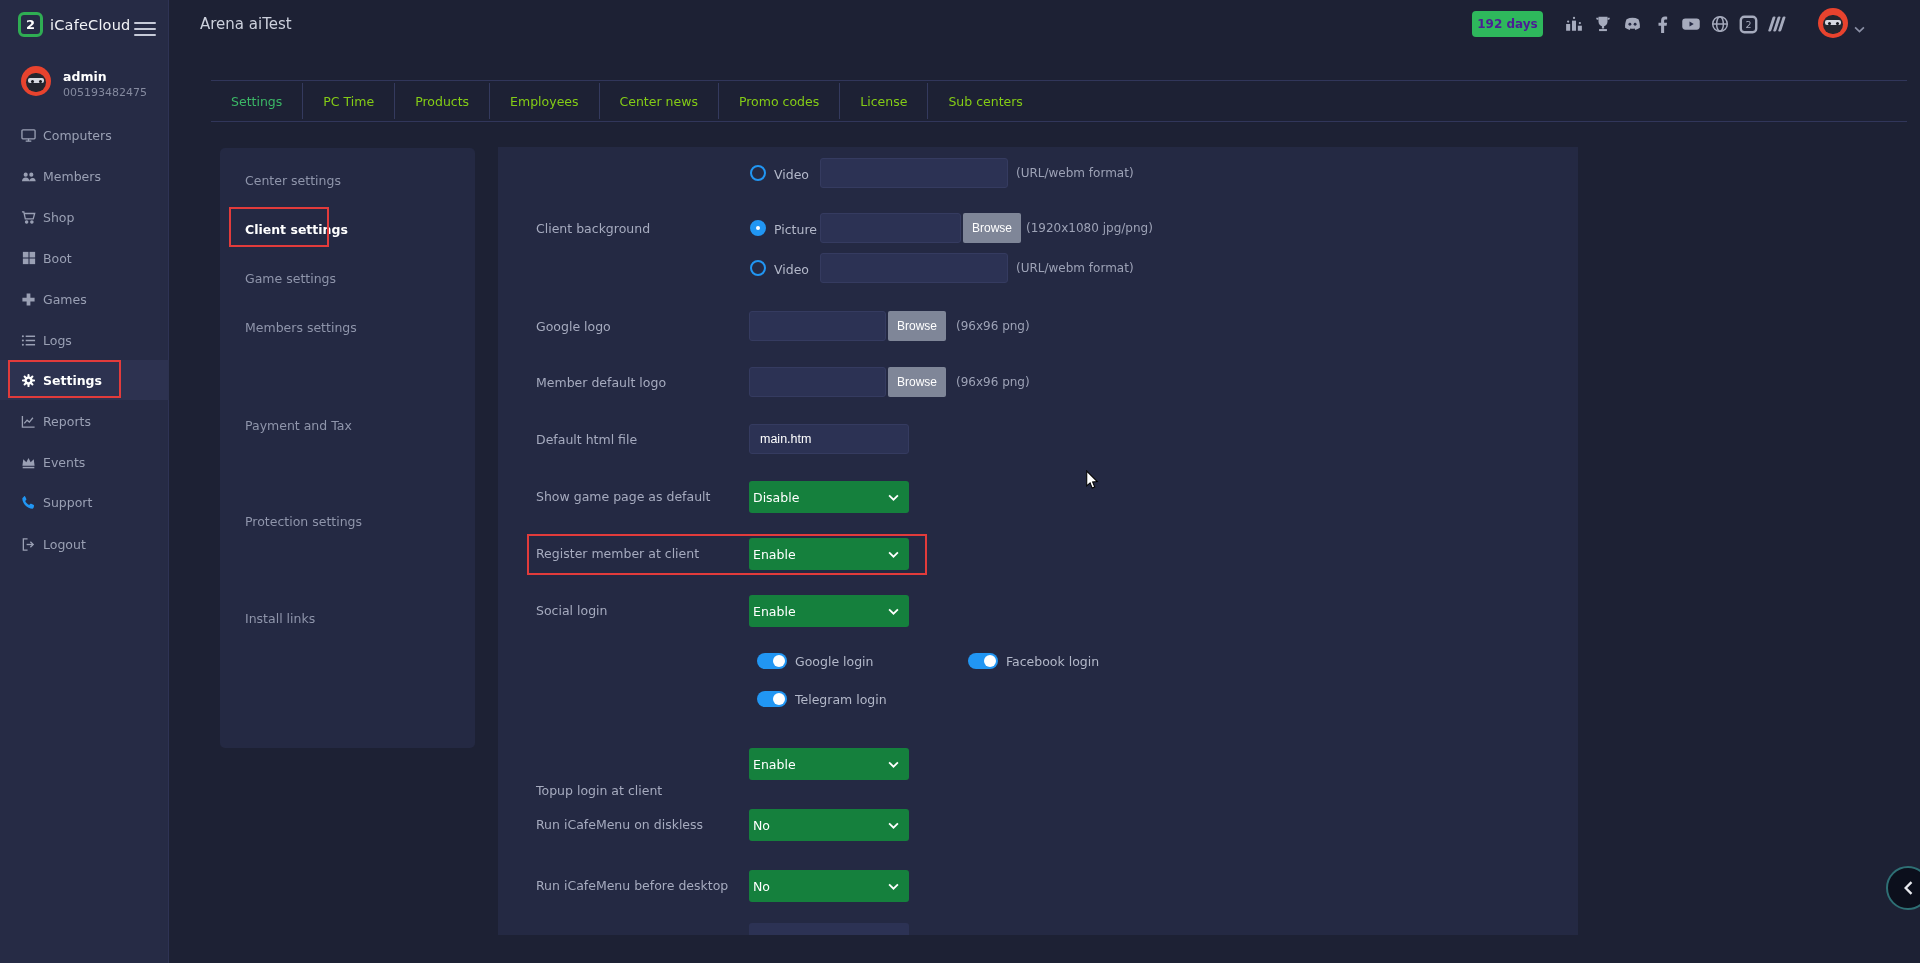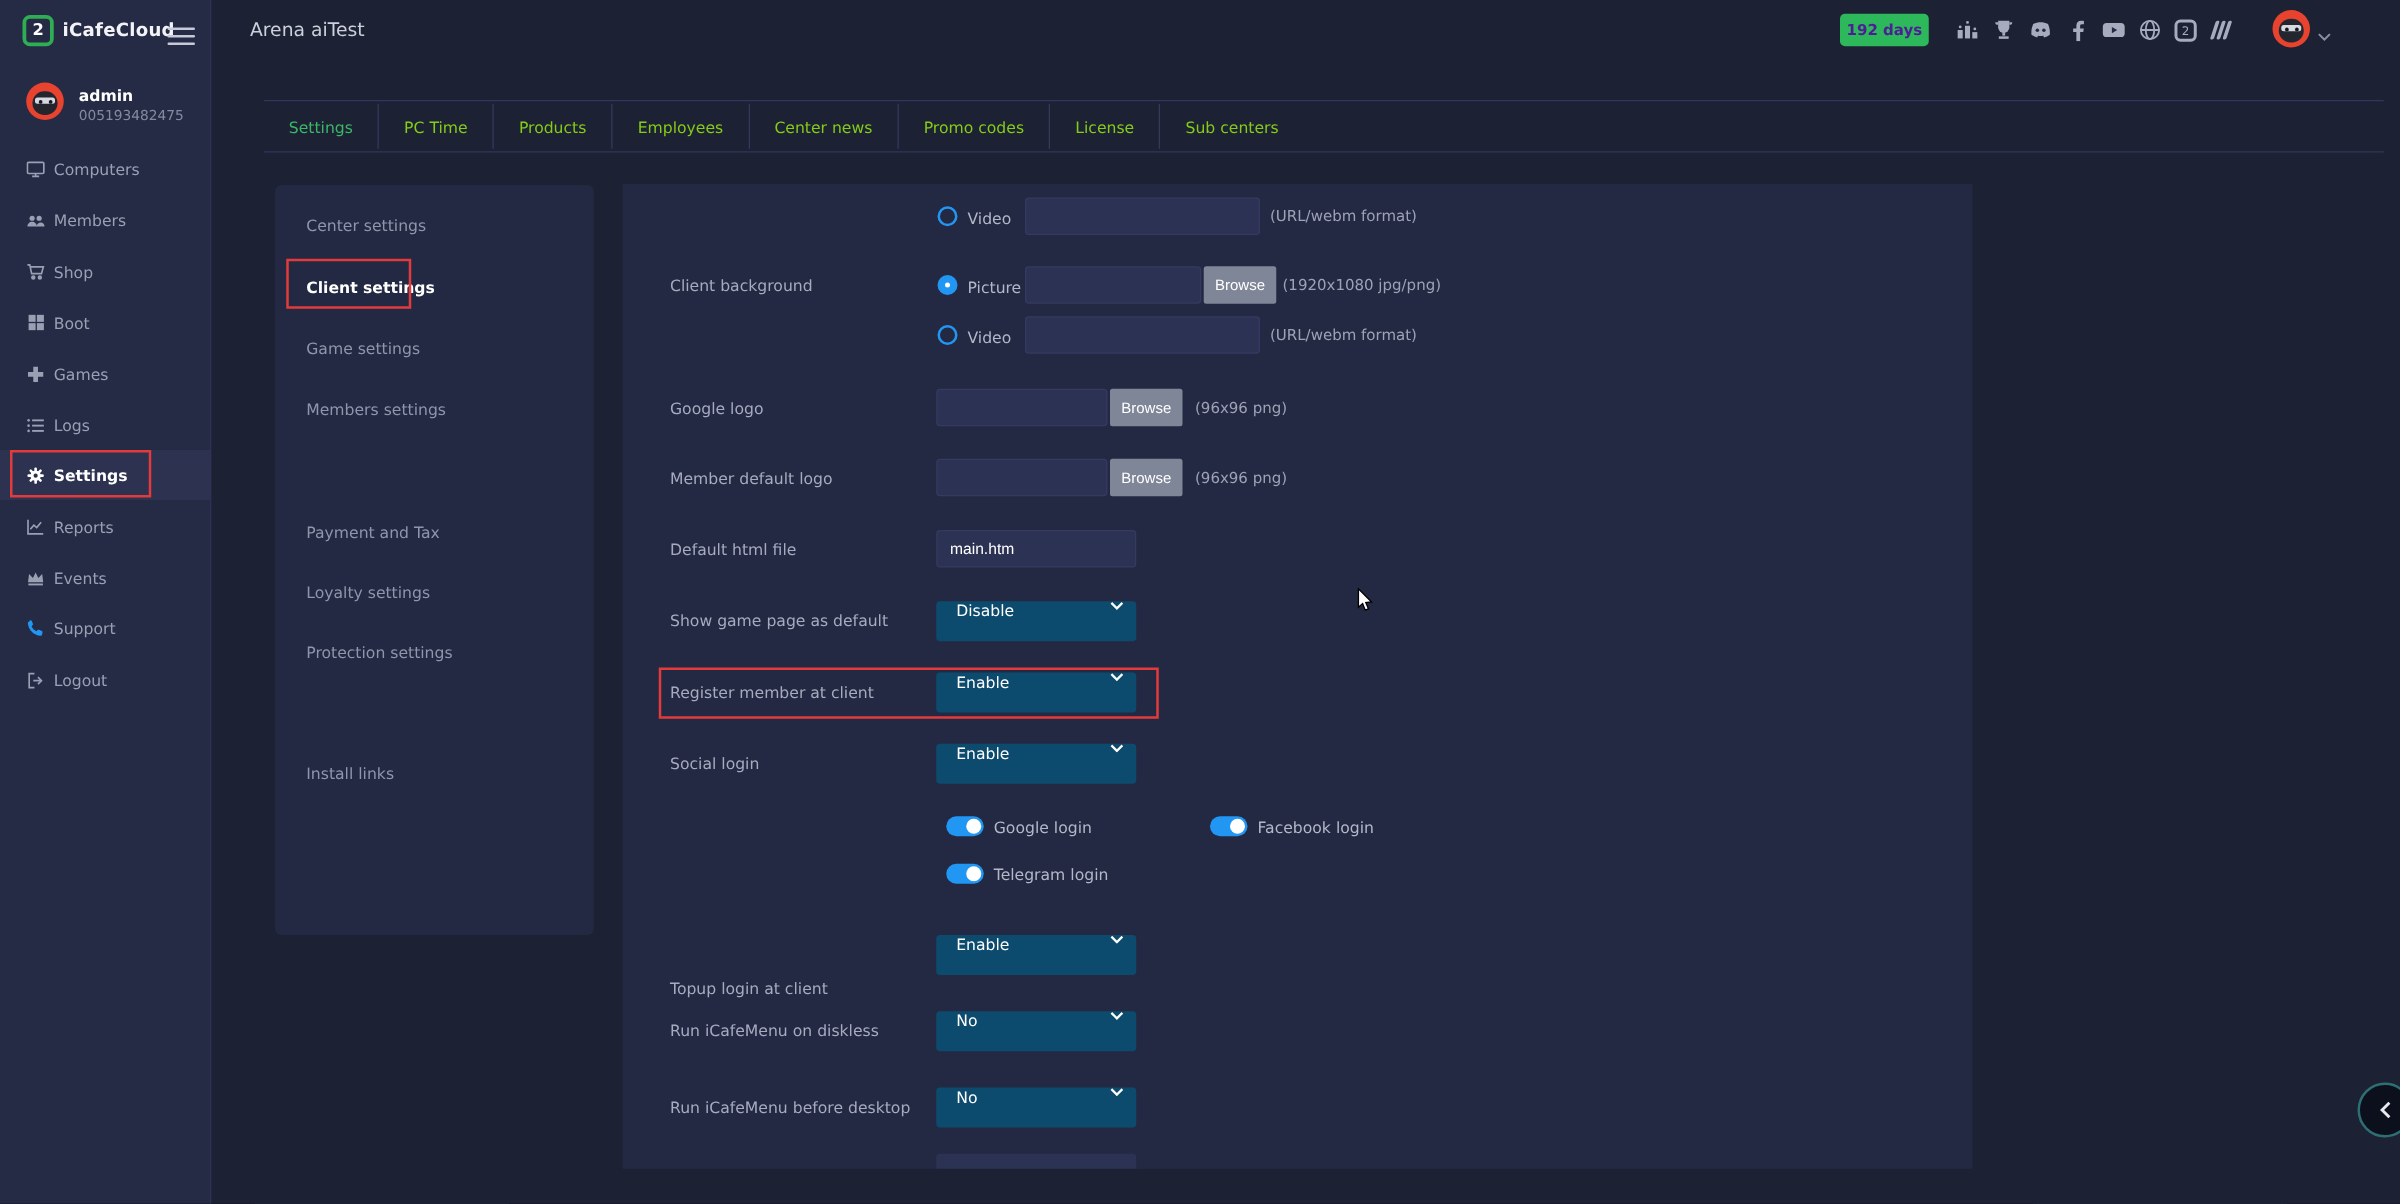--- a/index.html
+++ b/index.html
@@ -4,21 +4,21 @@
 <style>
   * { box-sizing: border-box; margin: 0; padding: 0; }
   html,body { background:#14161f; }
   body { font-family:"DejaVu Sans", sans-serif; }
   .app { position:relative; width:1920px; height:963px; background:#1d2134; overflow:hidden; }
 
   
   .sidebar { position:absolute; left:0; top:0; width:169px; height:963px; background:#262b45; border-right:1px solid #2e3354; }
   .logo-wrap { position:absolute; left:18px; top:12px; display:flex; align-items:center; gap:7px; }
   .logo-mark { width:25px; height:25px; border:3px solid #2fad53; border-radius:6px; display:flex; align-items:center; justify-content:center; color:#fff; font-weight:bold; font-size:13px; }
-  .logo-text { color:#f2f3f7; font-size:14.5px; font-weight:bold; letter-spacing:.2px; }
+  .logo-text { color:#f2f3f7; font-size:14.5px; font-weight:normal; letter-spacing:.2px; }
   .hamburger { position:absolute; left:134px; top:18px; width:22px; cursor:pointer; }
   .hamburger span { display:block; height:2px; background:#c6cad8; margin:4px 0; border-radius:1px; }
 
   .avatar { border-radius:50%; background:#e8432e; position:relative; overflow:hidden; }
   .ninja { position:absolute; left:18%; top:22%; width:64%; height:64%; background:#23262f; border-radius:50%; }
   .ninja:before { content:""; position:absolute; left:8%; top:30%; width:84%; height:26%; background:#d6d9e0; border-radius:2px; }
   .ninja:after { content:""; position:absolute; left:26%; top:38%; width:3px; height:3px; background:#15171d; border-radius:50%; box-shadow:8px 0 0 #15171d; }
 
   .profile-name { position:absolute; left:63px; top:69px; color:#ffffff; font-size:12.5px; font-weight:bold; }
   .profile-id { position:absolute; left:63px; top:86px; color:#858a9f; font-size:11px; }
@@ -44,21 +44,21 @@
   .tab-sep { width:1px; background:#343a5e; margin:2px 0; }
 
   
   .menu-panel { position:absolute; left:220px; top:148px; width:255px; height:600px; background:#242943; border-radius:5px; }
   .menu-item { position:absolute; left:0; width:255px; height:34px; display:flex; align-items:center; padding-left:25px; color:#8f95ab; font-size:12.5px; cursor:pointer; }
   .menu-item.active { color:#ffffff; font-weight:bold; }
 
   .form-panel { position:absolute; left:498px; top:147px; width:1080px; height:788px; background:#242943; border-radius:0; overflow:hidden; }
 
   .flabel { position:absolute; left:38px; color:#a6abbf; font-size:12.5px; }
-  .sel { position:absolute; left:251px; width:160px; height:32px; background:#0c4a6e; border-radius:3px; color:#fff; font-size:12.5px; display:flex; align-items:flex-start; padding:0 16px; cursor:pointer; }
+  .sel { position:absolute; left:251px; width:160px; height:32px; background:#15803d; border-radius:3px; color:#fff; font-size:12.5px; display:flex; align-items:center; padding:0 4px; cursor:pointer; }
   .sel svg { position:absolute; right:10px; }
   .inp { position:absolute; height:30px; background:#2c3254; border:1px solid #353b60; border-radius:3px; color:#fff; font-size:12.5px; padding:0 10px; outline:none; }
   .browse { position:absolute; height:30px; background:#7f8698; border:none; border-radius:2px; color:#fff; font-size:12px; padding:0 9px; cursor:pointer; }
   .hint { position:absolute; color:#9da2b6; font-size:12px; }
   .radio { position:absolute; width:16px; height:16px; border-radius:50%; border:2px solid #2196f3; background:transparent; cursor:pointer; }
   .radio.checked { background:#2196f3; border:2px solid #2196f3; }
   .radio.checked:after { content:""; position:absolute; left:4px; top:4px; width:4px; height:4px; background:#fff; border-radius:50%; }
   .radio-label { position:absolute; color:#b3b8c9; font-size:12.5px; }
   .toggle { position:absolute; width:30px; height:16px; border-radius:9px; background:#2196f3; cursor:pointer; }
   .toggle:after { content:""; position:absolute; right:2px; top:2px; width:12px; height:12px; border-radius:50%; background:#fff; }
@@ -294,21 +294,20 @@
       <div class="tab-sep"></div>
     <div class="tab">Sub centers</div>
   </nav>
 
   <div class="menu-panel">
     <div class="menu-item" style="top:15px">Center settings</div>
     <div class="menu-item active" style="top:64px">Client settings</div>
     <div class="menu-item" style="top:113px">Game settings</div>
     <div class="menu-item" style="top:162px">Members settings</div>
     <div class="menu-item" style="top:260px">Payment and Tax</div>
-    <div class="menu-item" style="top:308px">Loyalty settings</div>
     <div class="menu-item" style="top:356px">Protection settings</div>
     <div class="menu-item" style="top:453px">Install links</div>
     <div class="redbox" style="left:9px;top:59px;width:100px;height:40px;"></div>
   </div>
 
   <div class="form-panel">
 
     <div class="radio" style="left:252px;top:18px"></div>
     <div class="radio-label" style="left:276px;top:20px">Video</div>
     <input class="inp" style="left: 322px; top: 11px; width: 188px;" value="">

